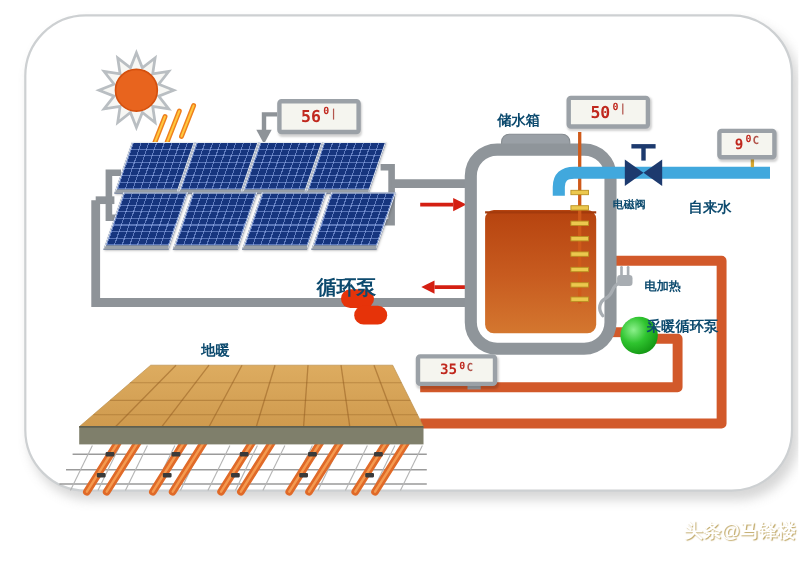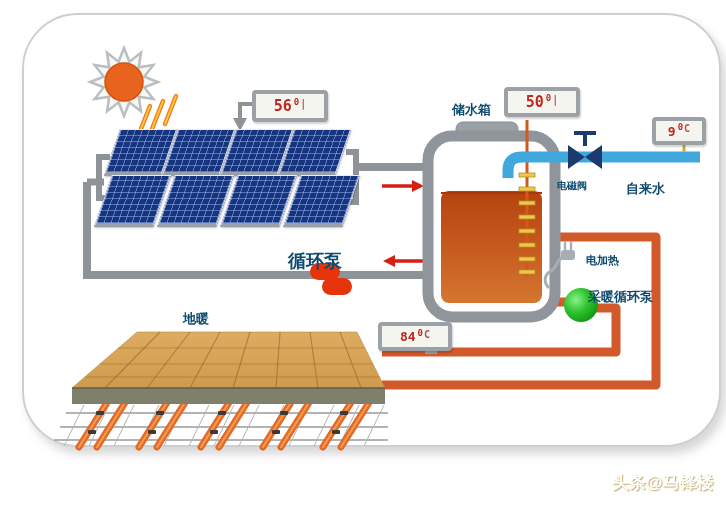--- a/index.html
+++ b/index.html
@@ -24,21 +24,21 @@
          box-shadow:1px 2px 2px rgba(0,0,0,.18);}
   .gv{font-size:15px;line-height:1;}
   .gs{font-size:9px;line-height:1;margin:0 1px 7px 2px;}
   .gt{font-size:10px;line-height:1;color:#b3564d;margin-top:-4px;}
   .lbl{position:absolute;z-index:6;font-weight:700;color:#0c4a6e;font-size:13px;white-space:nowrap;}
   
   .banner{position:absolute;left:13px;top:451px;width:705px;height:49px;background:#FCC200;z-index:4;}
   .banner-title{position:absolute;left:0;right:60px;top:8px;text-align:center;
         font-family:"Liberation Serif","DejaVu Serif",serif;font-weight:700;font-size:28px;
         letter-spacing:2px;color:#121212;}
-  .watermark{position:absolute;left:582px;top:471px;z-index:7;display:flex;align-items:center;gap:10px;
+  .watermark{position:absolute;left:582px;top:471px;z-index:7;display:flex;align-items:center;gap:20px;
         color:#fff;font-weight:700;font-size:17px;
         text-shadow:1px 1px 1px rgba(150,110,0,.6), -1px -1px 0 rgba(255,255,255,.35);}
 </style>
 </head>
 <body>
 
 <div id="stage">
 
   <div class="card"></div>
 
@@ -233,32 +233,32 @@
     <div class="panel" style="left:166px;top:175px;width:57px;height:47px"></div>
     <div class="panel" style="left:229px;top:175px;width:57px;height:47px"></div>
     <div class="panel" style="left:292px;top:175px;width:57px;height:47px"></div>
   </div>
 
   <div class="gauge" style="left:252px;top:90px;width:68px;height:24px">
     <span class="gv">56</span>
       <sup class="gs">0</sup>
       <span class="gt">|</span>
   </div>
-  <div class="gauge" style="left:504px;top:87px;width:68px;height:22px">
+  <div class="gauge" style="left:515px;top:87px;width:68px;height:22px">
     <span class="gv">50</span>
       <sup class="gs">0</sup>
       <span class="gt">|</span>
   </div>
   <div class="gauge" style="left:652px;top:117px;width:46px;height:20px">
     <span class="gv" style="font-size:13px">9</span>
       <sup class="gs">0</sup>
       <span class="gt">C</span>
   </div>
   <div class="gauge" style="left:378px;top:322px;width:66px;height:21px">
-    <span class="gv" style="font-size:13px">84</span>
+    <span class="gv" style="font-size:13px">35</span>
       <sup class="gs">0</sup>
       <span class="gt">C</span>
   </div>
 
   <div class="lbl" style="left:452px;top:101px">储水箱</div>
   <div class="lbl" style="left:557px;top:179px;font-size:10px">电磁阀</div>
   <div class="lbl" style="left:626px;top:180px">自来水</div>
   <div class="lbl" style="left:586px;top:253px;font-size:11px">电加热</div>
   <div class="lbl" style="left:588px;top:288px">采暖循环泵</div>
   <div class="lbl" style="left:288px;top:249px;font-size:18px">循环泵</div>

